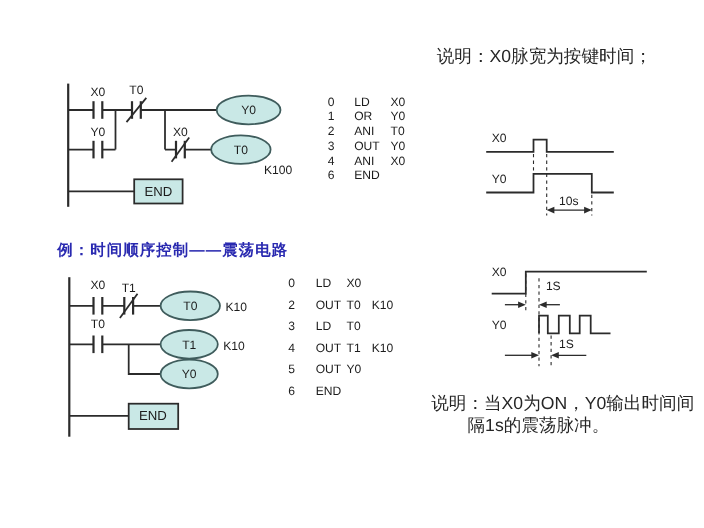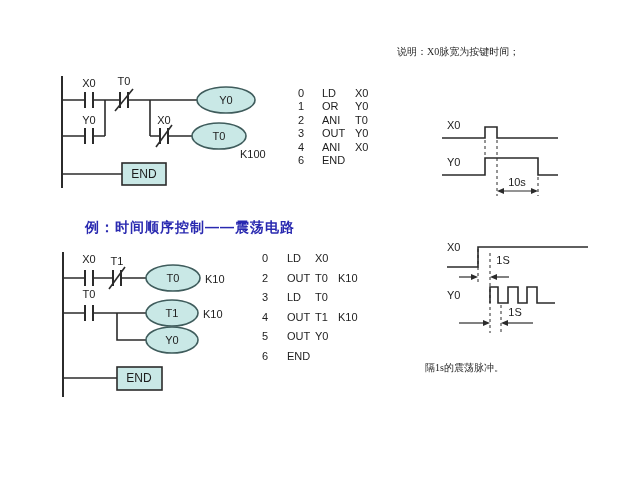--- a/index.html
+++ b/index.html
@@ -1,31 +1,31 @@
 <!DOCTYPE html>
 <html><head>
 <meta charset="utf-8">
 <style>
   html,body{margin:0;padding:0;background:#fff;}
   .slide{position:relative;width:640px;height:480px;background:#ffffff;overflow:hidden;
          font-family:"Liberation Sans",sans-serif;color:#1c1c1c;}
   .abs{position:absolute;}
   .title{font-size:14px;font-weight:bold;color:#2929b0;letter-spacing:1px;white-space:nowrap;}
   #title1{left:25px;top:38px;}
-  #title2{left:52px;top:219px;margin-left:33px;}
+  #title2{left:52px;top:219px;}
 
   .inst{position:absolute;font-size:11px;color:#1c1c1c;white-space:nowrap;}
   .inst .row{display:block;}
   .inst span{display:inline-block;}
   #inst1{left:298px;top:87px;line-height:13.4px;}
   #inst1 .c-num{width:24px;} #inst1 .c-op{width:33px;} #inst1 .c-a1{width:45px;}
   #inst2{left:262px;top:249px;line-height:19.6px;}
   #inst2 .c-num{width:25px;} #inst2 .c-op{width:28px;} #inst2 .c-a1{width:23px;}
 
-  .notes{position:absolute;font-size:10px;line-height:20px;color:#262626;white-space:nowrap;font-family:Liberation Serif, serif;}
+  .notes{position:absolute;font-size:16px;line-height:20px;color:#262626;white-space:nowrap;}
   #notes1{left:397px;top:42px;}
   #notes2{left:392px;top:358px;}
   .notes .indent{padding-left:33px;}
 
   
   svg{position:absolute;overflow:visible;}
   .wire{stroke:#2b2b2b;stroke-width:1.6;fill:none;}
   .bar{stroke:#2b2b2b;stroke-width:2;}
   .slash{stroke:#2b2b2b;stroke-width:1.6;}
   .coil{fill:#c9e8e6;stroke:#3f5c5c;stroke-width:1.6;}
@@ -197,16 +197,17 @@
     <g>
       <line class="meas" x1="24" y1="88" x2="52" y2="88"></line>
       <polygon class="head" points="55,88 48,85 48,91"></polygon>
       <line class="meas" x1="98" y1="88" x2="69" y2="88"></line>
       <polygon class="head" points="66,88 73,85 73,91"></polygon>
     </g>
     <text class="lbl-mid" x="80" y="81">1S</text>
   </svg>
 
   <div id="notes2" class="notes">
+    <div>说明：当X0为ON，Y0输出时间间</div>
     <div class="indent">隔1s的震荡脉冲。</div>
   </div>
 
 </div>
 
 </body></html>

